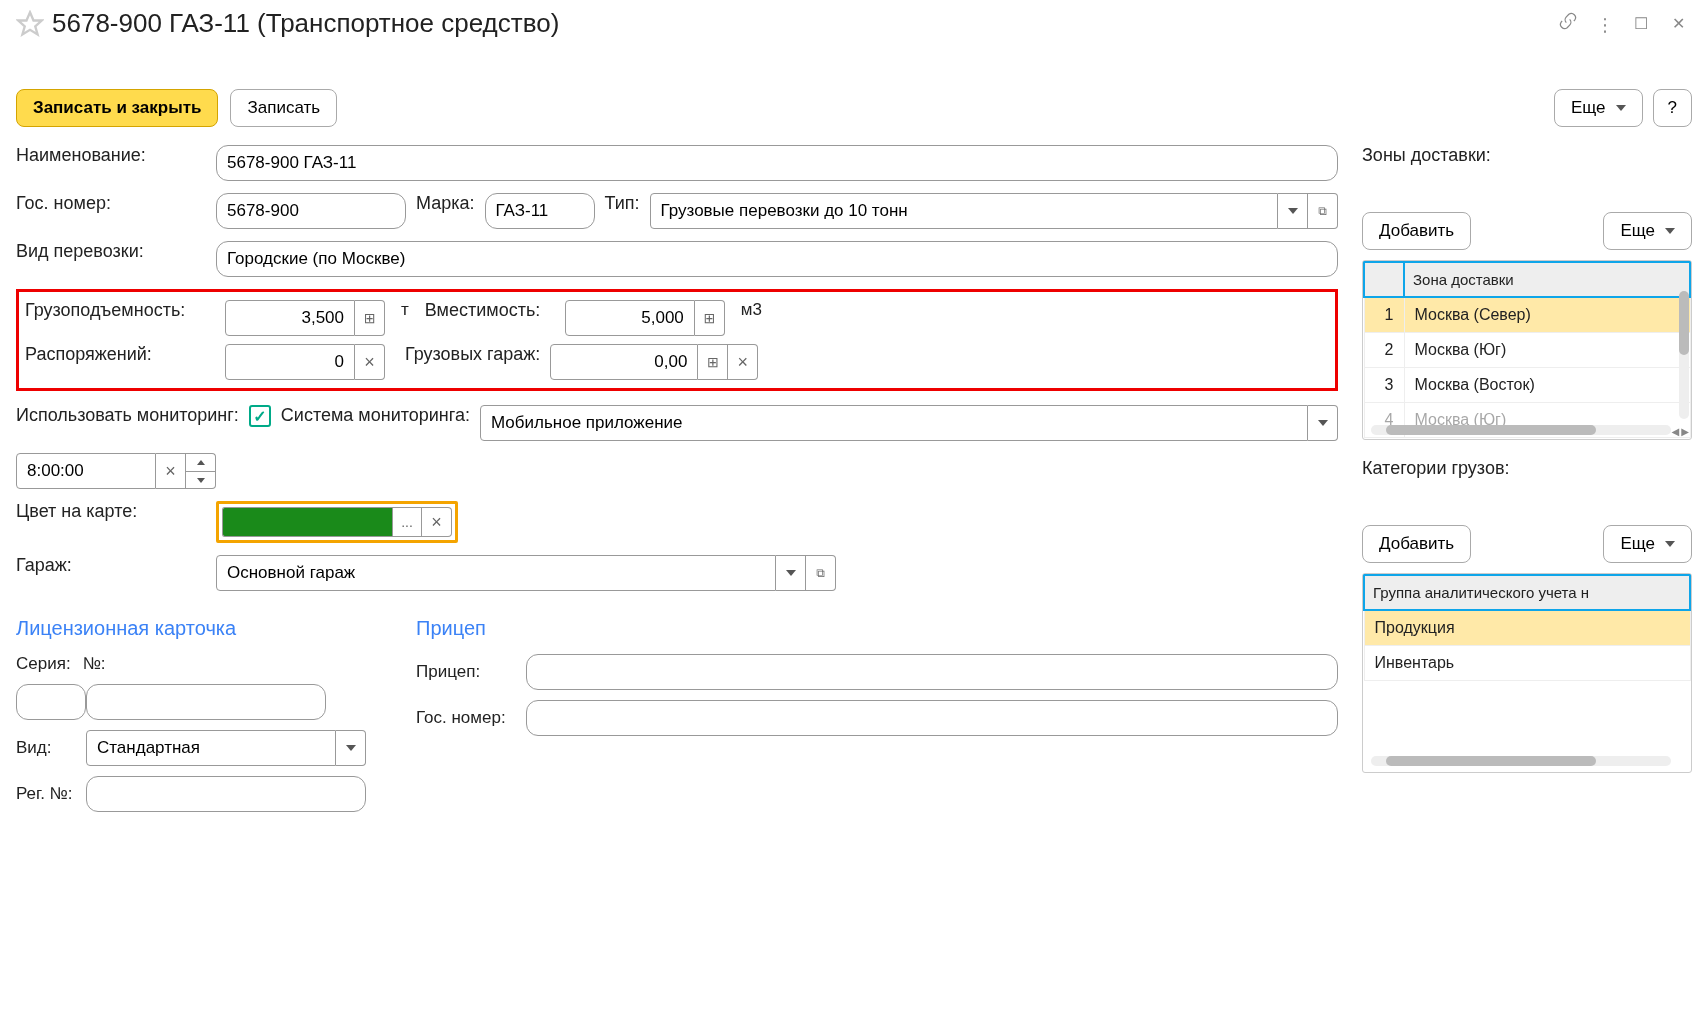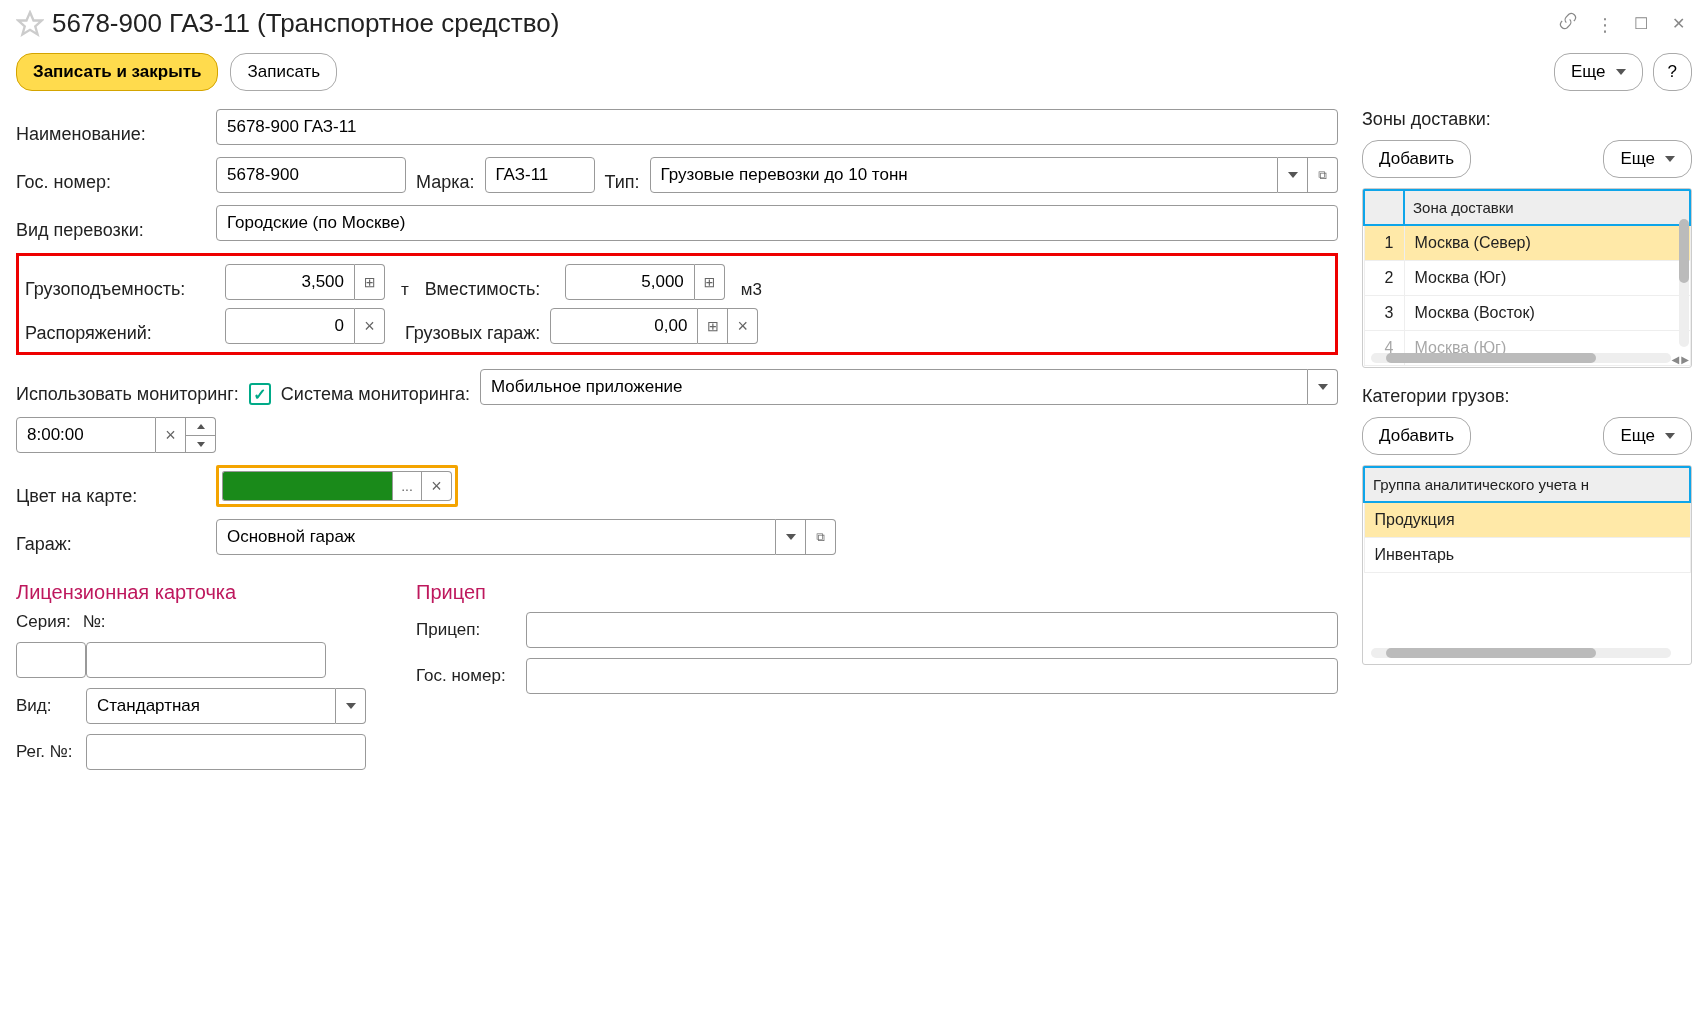--- a/index.html
+++ b/index.html
@@ -3,32 +3,32 @@
 <meta charset="utf-8">
 <style>
 * { box-sizing: border-box; margin: 0; padding: 0; }
 body { font-family: Arial, sans-serif; font-size: 17px; color: #222; background: #fff; padding: 8px 16px; }
 .header { display: flex; align-items: center; margin-bottom: 14px; }
 .star-icon { width: 28px; height: 28px; fill: none; stroke: #ccc; stroke-width: 2; margin-right: 8px; }
 .page-title { font-size: 26px; font-weight: 400; flex: 1; }
 .header-icons { display: flex; gap: 18px; align-items: center; }
 .header-icons svg, .header-icons .hicon { width: 20px; height: 20px; stroke: #888; fill: none; stroke-width: 1.5; cursor: pointer; }
 .toolbar { display: flex; align-items: center; gap: 12px; margin-bottom: 18px; }
-.btn { border: 1px solid #aaa; background: #fff; padding: 8px 16px; font-size: 17px; border-radius: 16px; cursor: pointer; display: inline-flex; align-items: center; gap: 6px; }
+.btn { border: 1px solid #aaa; background: #fff; padding: 8px 16px; font-size: 17px; border-radius: 8px; cursor: pointer; display: inline-flex; align-items: center; gap: 6px; margin-top: 36px; }
 .btn-primary { background: #ffdb4d; border-color: #d4a400; font-weight: 700; }
 .btn-more::after { content: ""; display: inline-block; border-left: 5px solid transparent; border-right: 5px solid transparent; border-top: 6px solid #555; margin-left: 4px; }
 .toolbar-right { margin-left: auto; display: flex; gap: 10px; }
 .btn-help { padding: 8px 14px; }
 .main-layout { display: flex; gap: 24px; }
 .left-col { flex: 1; }
 .right-col { width: 330px; }
-.form-row { display: flex; align-items: flex-end; margin-bottom: 12px; gap: 10px; }
+.form-row { display: flex; align-items: flex-start; margin-bottom: 12px; gap: 10px; }
 .form-label { min-width: 190px; font-size: 18px; }
 .form-label-sm { min-width: auto; font-size: 18px; }
-.input { border: 1px solid #999; border-radius: 4px; padding: 6px 10px; font-size: 17px; height: 36px; background: #fff; }
+.input { border: 1px solid #999; border-radius: 12px; padding: 6px 10px; font-size: 17px; height: 36px; background: #fff; }
 .input-full { flex: 1; }
 .input-group { display: flex; align-items: stretch; }
 .input-group .input { border-radius: 4px 0 0 4px; }
 .ig-btn { border: 1px solid #999; border-left: none; background: #fff; width: 30px; display: flex; align-items: center; justify-content: center; cursor: pointer; font-size: 14px; color: #666; }
 .ig-btn:last-child { border-radius: 0 4px 4px 0; }
 .calc-icon::before { content: "⊞"; font-size: 14px; }
 .x-icon::before { content: "×"; font-size: 18px; }
 .down-icon::before { content: ""; display: block; border-left: 5px solid transparent; border-right: 5px solid transparent; border-top: 6px solid #555; }
 .open-icon::before { content: "⧉"; font-size: 12px; }
 .red-box { border: 3px solid #e00; padding: 8px 6px; margin-bottom: 14px; }
@@ -37,21 +37,21 @@
 .unit { font-size: 17px; margin: 0 6px; }
 .checkbox { width: 22px; height: 22px; border: 2px solid #0a8; border-radius: 3px; display: flex; align-items: center; justify-content: center; cursor: pointer; }
 .checkbox::after { content: "✓"; color: #0a8; font-weight: bold; font-size: 16px; }
 .spinner { display: flex; flex-direction: column; }
 .spinner .ig-btn { height: 18px; border-bottom: none; border-radius: 0 4px 0 0; }
 .spinner .ig-btn:last-child { border-bottom: 1px solid #999; border-radius: 0 0 4px 0; }
 .spinner .up::before { content: ""; display:block; border-left:4px solid transparent; border-right:4px solid transparent; border-bottom:5px solid #555;}
 .spinner .dn::before { content: ""; display:block; border-left:4px solid transparent; border-right:4px solid transparent; border-top:5px solid #555;}
 .color-row { border: 3px solid #f4a400; padding: 3px; display: inline-flex; align-items: stretch; border-radius: 2px; }
 .color-swatch { width: 170px; height: 30px; background: #1a8a1a; border: 1px solid #999; border-right: none; border-radius: 3px 0 0 3px; }
-.section-title { font-size: 20px; color: #be185d; margin: 14px 0 8px; }
+.section-title { font-size: 20px; color: #3b82f6; margin: 14px 0 14px; }
 .two-col { display: flex; gap: 50px; }
 .lic-col { width: 350px; }
 .lic-row { display: flex; align-items: center; margin-bottom: 10px; }
 .right-section-label { font-size: 18px; margin-bottom: 10px; }
 .right-toolbar { display: flex; gap: 0; margin-bottom: 10px; }
 .table-wrap { border: 1px solid #ccc; border-radius: 3px; height: 180px; position: relative; overflow: hidden; }
 .table-wrap2 { height: 200px; }
 .tbl { width: 100%; border-collapse: collapse; }
 .tbl th { background: #eee; border: 2px solid #0ea5e9; padding: 8px; font-weight: 400; text-align: left; font-size: 15px; }
 .tbl td { border: 1px solid #eee; padding: 8px 10px; font-size: 16px; }

